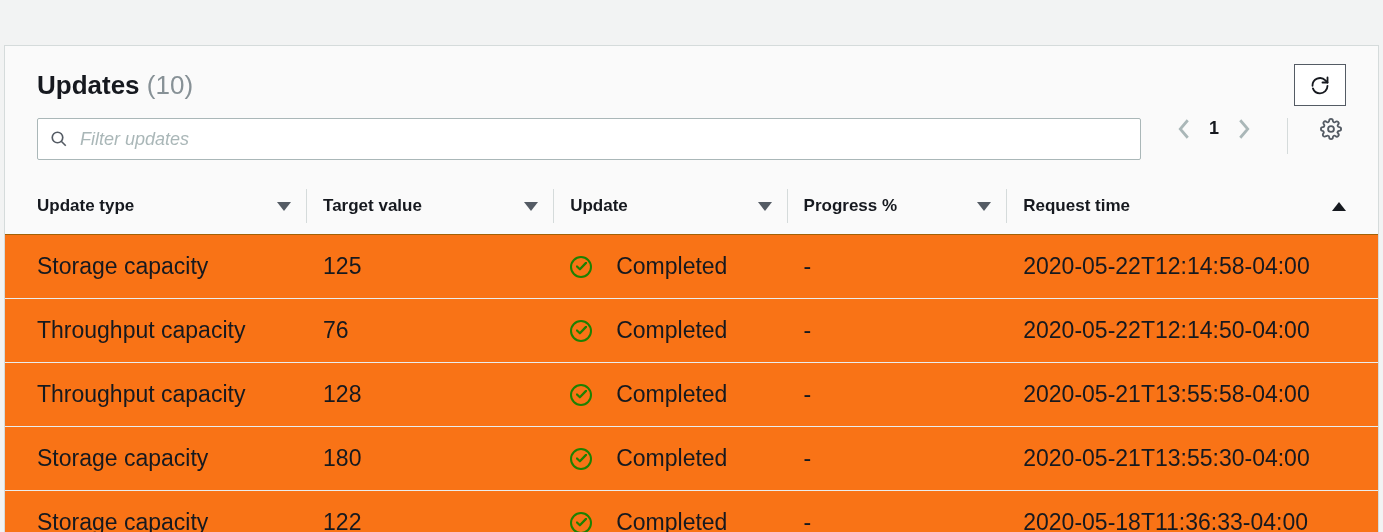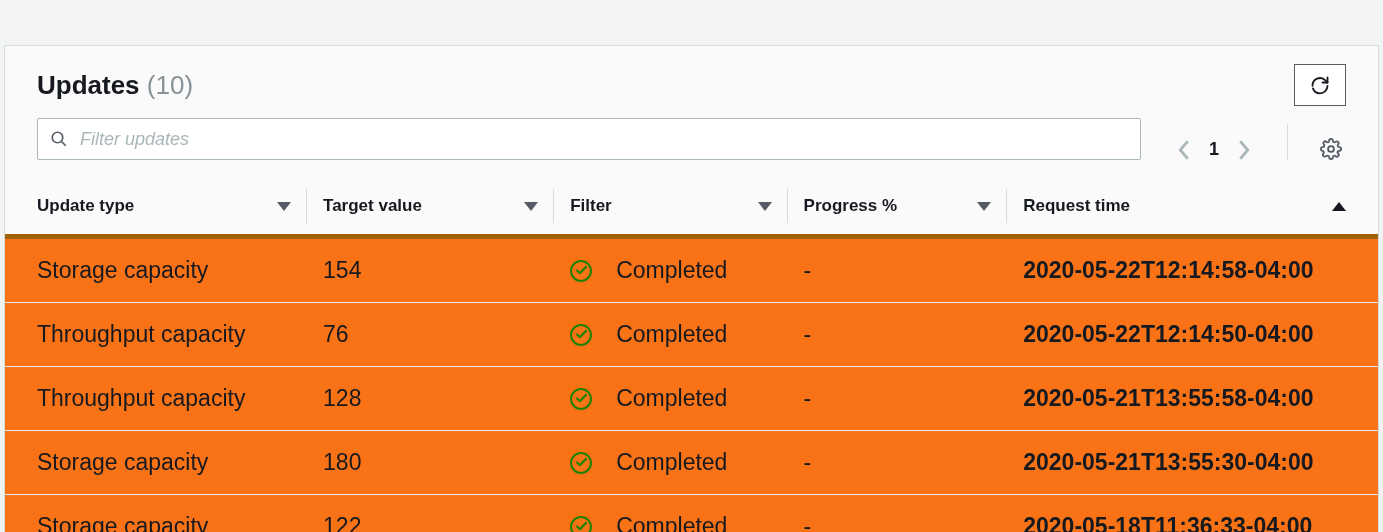--- a/index.html
+++ b/index.html
@@ -37,21 +37,21 @@
     height: 42px;
     border: 1px solid #545b64;
     background: #fff;
     display: flex;
     align-items: center;
     justify-content: center;
     cursor: pointer;
   }
   .toolbar {
     display: flex;
-    align-items: flex-end;
+    align-items: flex-start;
     gap: 28px;
     padding: 12px 32px 18px 32px;
     background: #fafafa;
   }
   .filter-wrap {
     flex: 1;
     display: flex;
     align-items: center;
     border: 1px solid #aab7b8;
     border-radius: 2px;
@@ -95,21 +95,21 @@
     align-items: center;
     padding: 0 4px;
   }
 
   table { width: 100%; border-collapse: collapse; }
   thead th {
     text-align: left;
     font-size: 17px;
     font-weight: 700;
     padding: 18px 16px;
-    border-bottom: 5px solid #a16207;
+    border-bottom: 1px solid #a16207;
     background: #fafafa;
     position: relative;
   }
   thead th:first-child { padding-left: 32px; }
   thead th:last-child { padding-right: 32px; }
   .th-inner { display: flex; align-items: center; justify-content: space-between; }
   .th-sep {
     position: absolute;
     right: 0;
     top: 20%;
@@ -126,21 +126,21 @@
   .sort-asc { border-bottom: 9px solid #16191f; }
 
   tbody td {
     font-size: 23px;
     padding: 18px 16px;
     border-bottom: 1px solid #eaeded;
     color: #16191f;
   }
   tbody tr:last-child td { border-bottom: none; }
   tbody td:first-child { padding-left: 32px; }
-  tbody td:last-child { padding-right: 32px; font-weight: bold; }
+  tbody td:last-child { padding-right: 32px; }
   .status-cell { display: flex; align-items: center; gap: 24px; }
   .status-icon {
     width: 22px; height: 22px;
     border: 2.5px solid #1d8102;
     border-radius: 50%;
     display: flex;
     align-items: center;
     justify-content: center;
     flex-shrink: 0;
   }
@@ -217,21 +217,21 @@
         </th>
         <th>
           <div class="th-inner">
             <span>Target value</span>
             <span class="sort-tri sort-desc"></span>
           </div>
           <span class="th-sep"></span>
         </th>
         <th>
           <div class="th-inner">
-            <span>Filter</span>
+            <span>Update</span>
             <span class="sort-tri sort-desc"></span>
           </div>
           <span class="th-sep"></span>
         </th>
         <th>
           <div class="th-inner">
             <span>Progress %</span>
             <span class="sort-tri sort-desc"></span>
           </div>
           <span class="th-sep"></span>
@@ -240,21 +240,21 @@
           <div class="th-inner">
             <span>Request time</span>
             <span class="sort-tri sort-asc"></span>
           </div>
         </th>
       </tr>
     </thead>
     <tbody id="tbody">
         <tr>
           <td>Storage capacity</td>
-          <td>154</td>
+          <td>125</td>
           <td>
             <div class="status-cell">
               <span class="status-icon">
                 <svg width="11" height="9" viewBox="0 0 12 10" fill="none" stroke="#1d8102" stroke-width="2.5" stroke-linecap="round" stroke-linejoin="round">
                   <polyline points="1,5 4.2,8 11,1"></polyline>
                 </svg>
               </span>
               <span>Completed</span>
             </div>
           </td>

